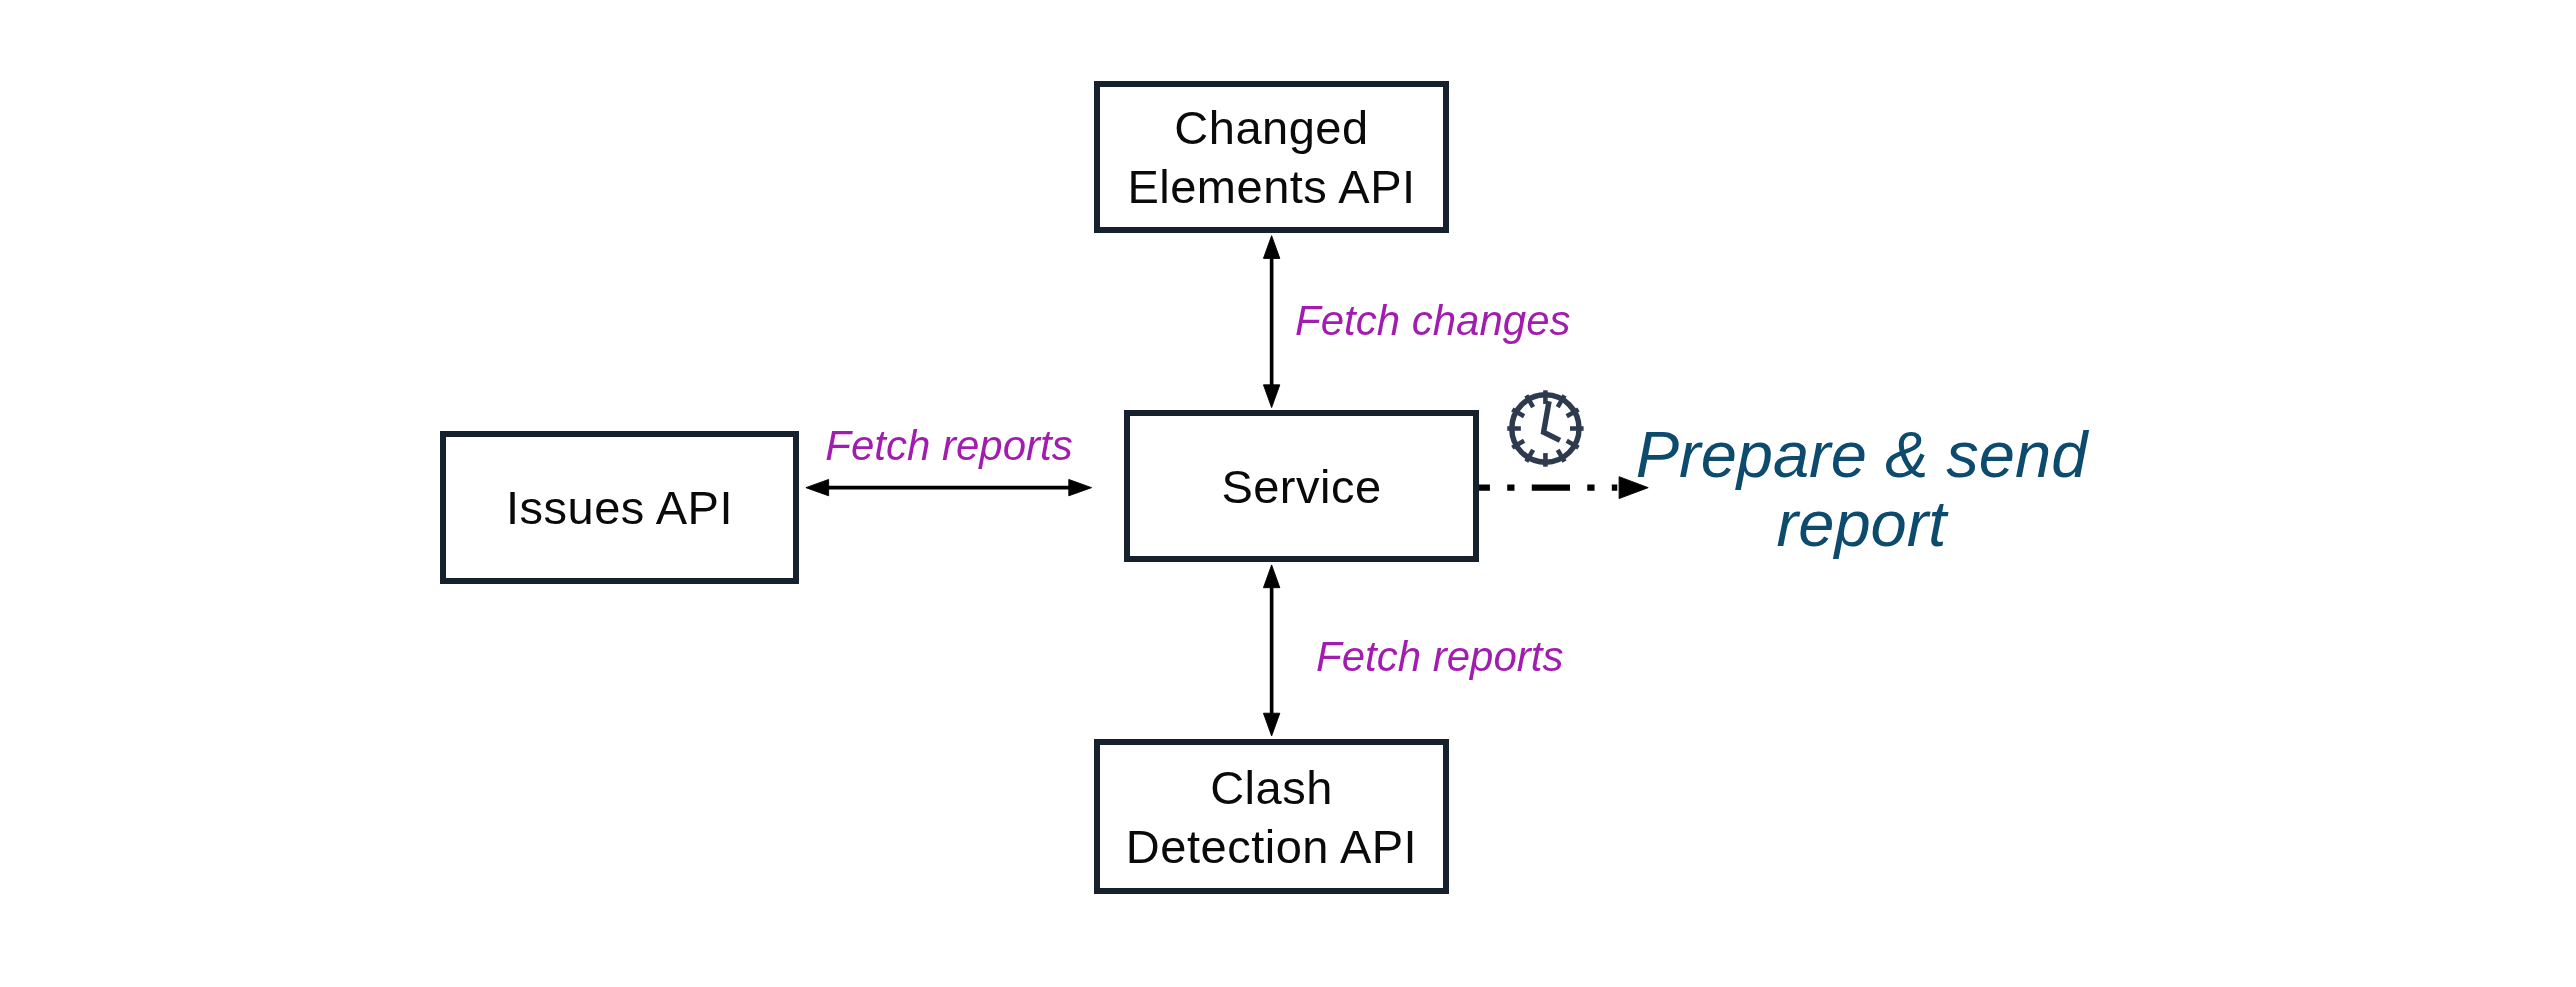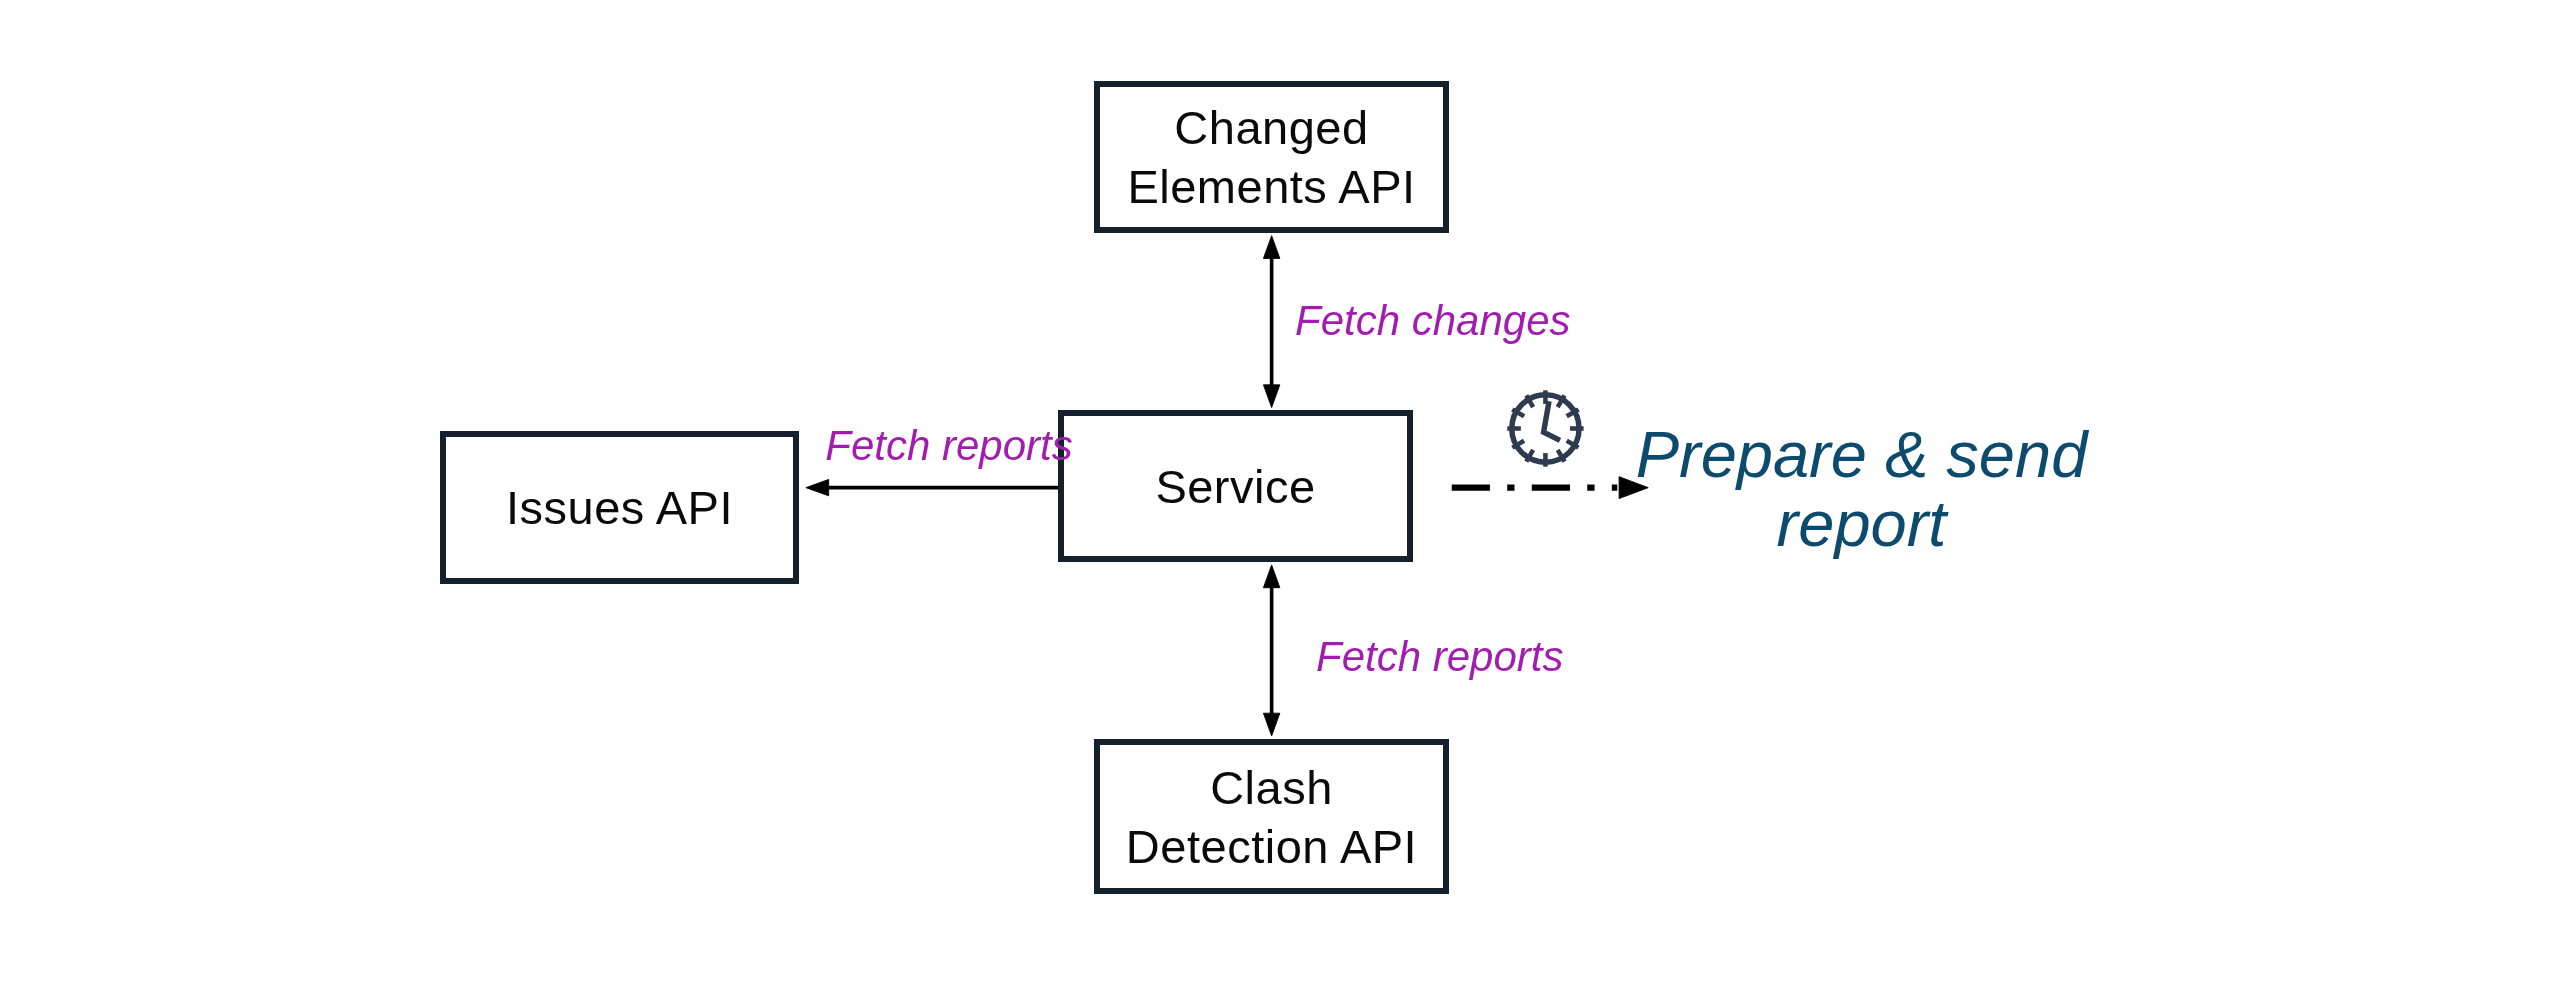--- a/index.html
+++ b/index.html
@@ -30,21 +30,21 @@
     align-items: center;
     justify-content: center;
     text-align: center;
     color: #0a0a0a;
     font-size: 47px;
     line-height: 59px;
     letter-spacing: 0.5px;
   }
   .node-issues   { left: 440px;  top: 411px; width: 359px; height: 153px; margin-top: 20px; }
   .node-changed  { left: 1094px; top: 81px;  width: 355px; height: 152px; }
-  .node-service  { left: 1058px; top: 410px; width: 355px; height: 152px; }
+  .node-service  { left: 1124px; top: 410px; width: 355px; height: 152px; }
   .node-clash    { left: 1094px; top: 739px; width: 355px; height: 155px; }
   .edge-label {
     position: absolute;
     font-style: italic;
     font-size: 42px;
     line-height: 49px;
     color: #a21caf;
     white-space: nowrap;
   }
   .label-fetch-changes { left: 1295px; top: 296px; }

